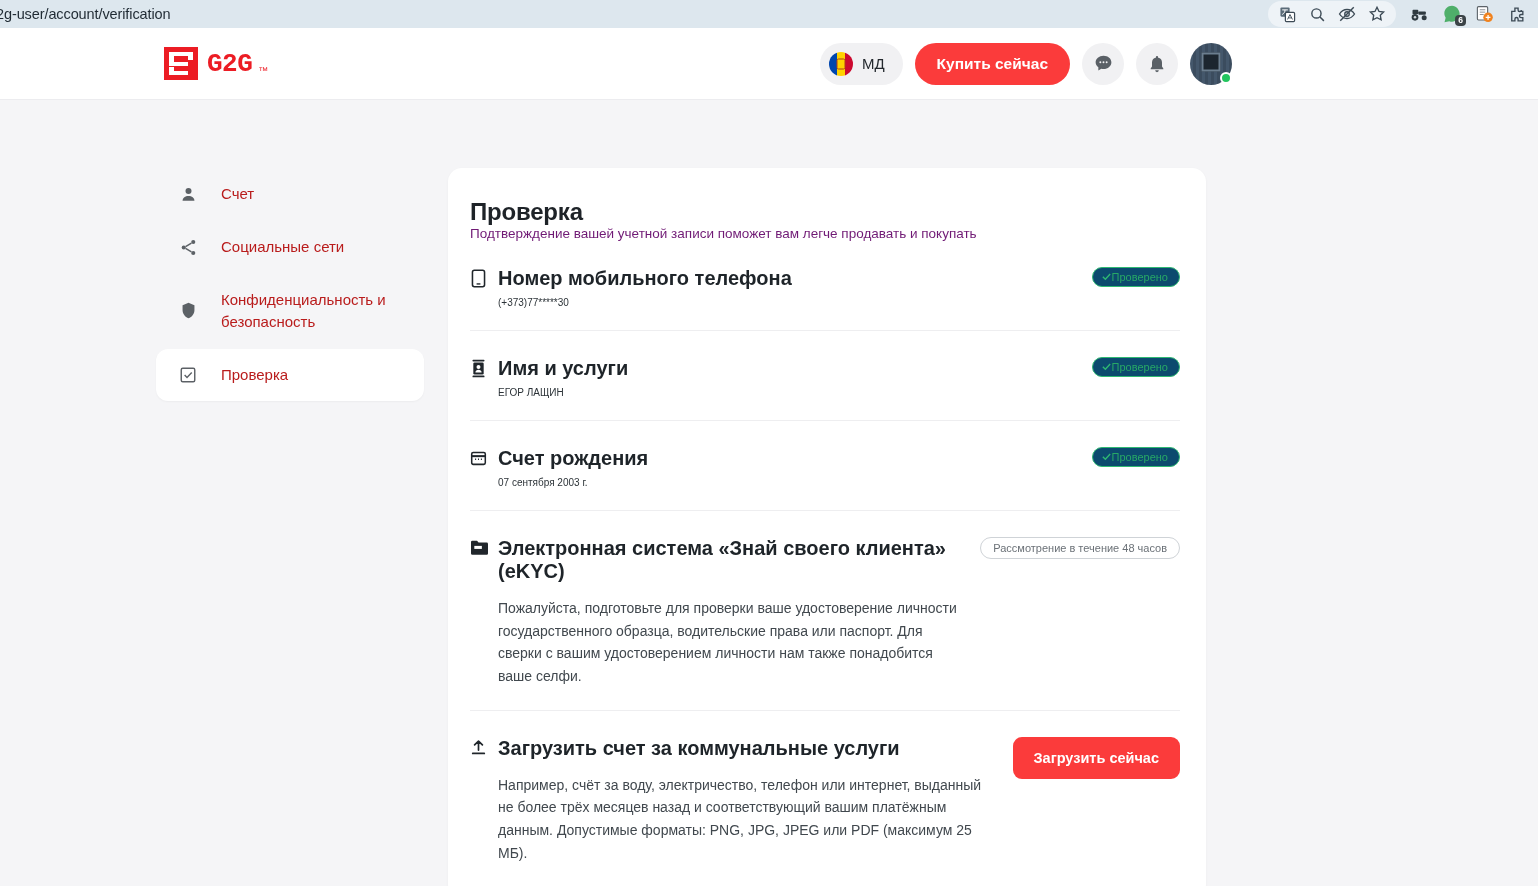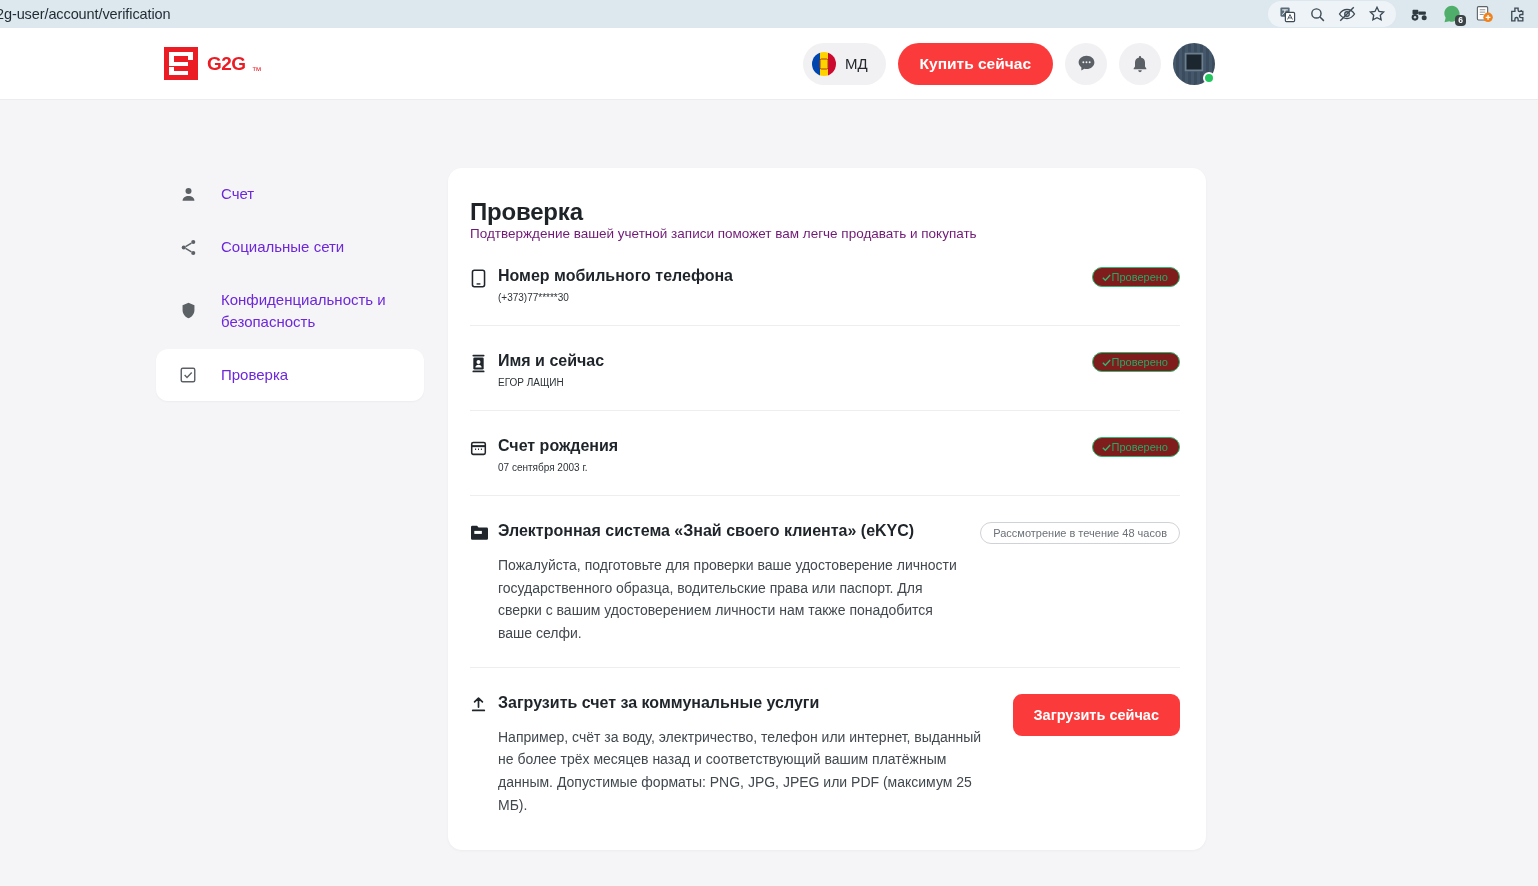--- a/index.html
+++ b/index.html
@@ -56,27 +56,28 @@
     display: flex; align-items: center;
     border-bottom: 1px solid #ececef;
     position: relative;
   }
   .logo-wrap {
     margin-left: 164px;
     display: flex; align-items: center; gap: 9px;
   }
   .logo-mark { width: 34px; height: 33px; }
   .logo-text {
-    font-size: 19px; font-weight: 800; color: #ec1c24;
+    font-size: 26px; font-weight: 800; color: #ec1c24;
     letter-spacing: -0.5px;
+    font-family: Liberation Mono, monospace;
   }
   .logo-tm { font-size: 10px; color: #ec1c24; align-self: flex-end; margin-bottom: 4px; margin-left: -3px;}
 
   .header-right {
-    position: absolute; right: 323px; top: 50%;
+    position: absolute; right: 306px; top: 50%;
     transform: translateY(-50%);
     display: flex; gap: 12px;
   }
   .lang-pill {
     display: flex; align-items: center; gap: 9px;
     background: #f1f1f3; border-radius: 22px;
     height: 42px; padding: 0 18px 0 9px;
   }
   .flag {
     width: 24px; height: 24px; border-radius: 50%;
@@ -132,54 +133,54 @@
   .sidebar { width: 268px; margin-left: 156px; flex-shrink: 0; }
   .side-item {
     display: flex; align-items: center; gap: 23px;
     padding: 15px 22px;
     border-radius: 12px;
     cursor: pointer;
     min-height: 52px;
   }
   .side-item.active { background: #ffffff; box-shadow: 0 1px 2px rgba(0,0,0,.04); }
   .side-icon { width: 20px; display: flex; justify-content: center; color: #5c6166; flex-shrink: 0;}
-  .side-label { font-size: 15px; color: #6d28d9; line-height: 1.45; }
+  .side-label { font-size: 15px; color: #b91c1c; line-height: 1.45; }
   .side-gap { height: 1px; }
 
   
   .card {
     width: 758px; margin-left: 24px;
     background: #fff; border-radius: 14px;
     padding: 30px 26px 34px 22px;
     box-shadow: 0 1px 3px rgba(0,0,0,.04);
   }
   .card-title { font-size: 24px; font-weight: bold; color: #1e2328; letter-spacing: -0.2px;}
   .card-sub { font-size: 13.5px; color: #701a75; }
 
   .row {
     display: flex; align-items: flex-start;
     padding: 26px 0 22px 0;
     border-bottom: 1px solid #eeeef0;
   }
   .row:last-child { border-bottom: none; padding-bottom: 0; }
   .row-icon { width: 26px; flex-shrink: 0; padding-top: 2px; color: #20262b; }
   .row-body { flex: 1; padding-left: 2px; }
-  .row-title { font-size: 16px; font-weight: bold; color: #1e2429; }
+  .row-title { font-size: 20px; font-weight: bold; color: #1e2429; }
   .row-value { font-size: 10px; color: #2c3338; margin-top: 7px; }
   .row-desc {
     font-size: 14px; color: #41484e; margin-top: 14px;
     line-height: 1.62; max-width: 492px;
   }
   .row-right { flex-shrink: 0; padding-left: 14px; display:flex; align-items:flex-start;}
 
   .badge-verified {
-    display: inline-flex; align-items: center; 
+    display: inline-flex; 
     border: 1px solid #2eb872; color: #27a866;
     border-radius: 14px; padding: 3px 11px 3px 8px;
-    font-size: 11px; white-space: nowrap; background: #7f1d1d;
+    font-size: 11px; white-space: nowrap; background: #0c4a6e;
   }
   .badge-pending {
     display: inline-flex; align-items: center;
     border: 1px solid #cfd3d7; color: #6b7177;
     border-radius: 14px; padding: 4px 12px;
     font-size: 11px; white-space: nowrap; background: #fff;
   }
   .upload-btn {
     background: #fb3b3b; color: #fff; border: none;
     border-radius: 9px; padding: 8px 21px; height: 42px;
@@ -373,21 +374,21 @@
       <span class="row-icon">
         <svg width="17" height="19" viewBox="0 0 18 22" fill="currentColor">
           <rect x="2" y="0.8" width="14" height="2" rx="1"></rect>
           <rect x="2" y="19.2" width="14" height="2" rx="1"></rect>
           <rect x="3" y="4" width="12" height="14" rx="1.6"></rect>
           <circle cx="9" cy="9.2" r="2.3" fill="#fff"></circle>
           <path d="M5.4 15.6c0-2 1.7-3.1 3.6-3.1s3.6 1.1 3.6 3.1z" fill="#fff"></path>
         </svg>
       </span>
       <div class="row-body">
-        <div class="row-title">Имя и сейчас</div>
+        <div class="row-title">Имя и услуги</div>
         <div class="row-value">ЕГОР ЛАЩИН</div>
       </div>
       <div class="row-right">
         <span class="badge-verified">
           <svg width="11" height="11" viewBox="0 0 24 24" fill="none" stroke="#2eb872" stroke-width="3">
               <path d="M4 12.5l5.5 5.5L20 6.5"></path>
             </svg>
           <span>Проверено</span>
         </span>
       </div>

